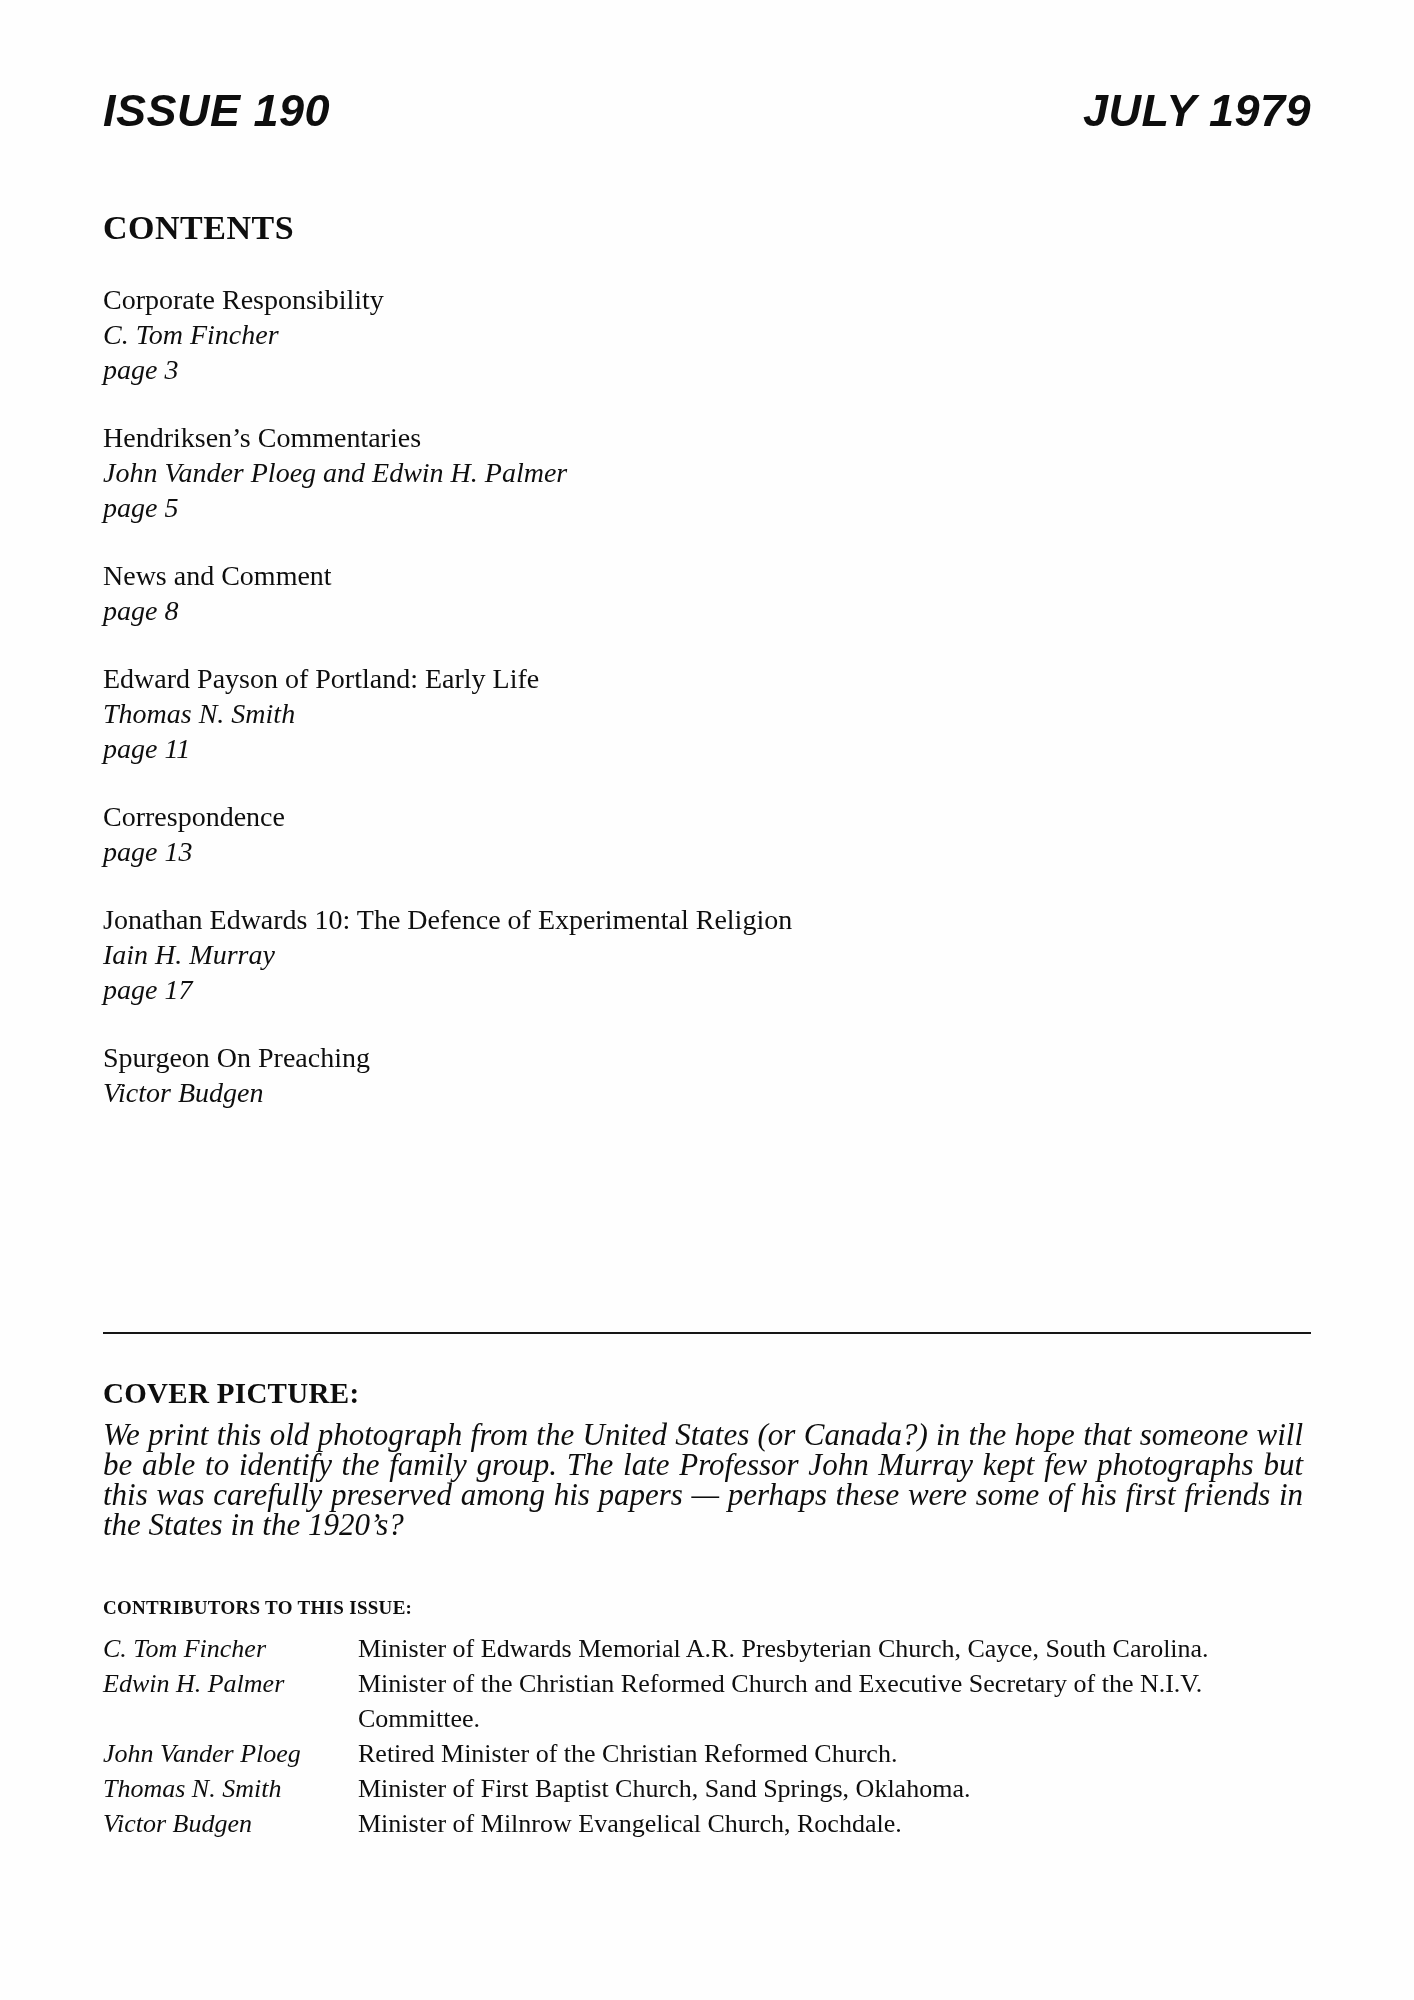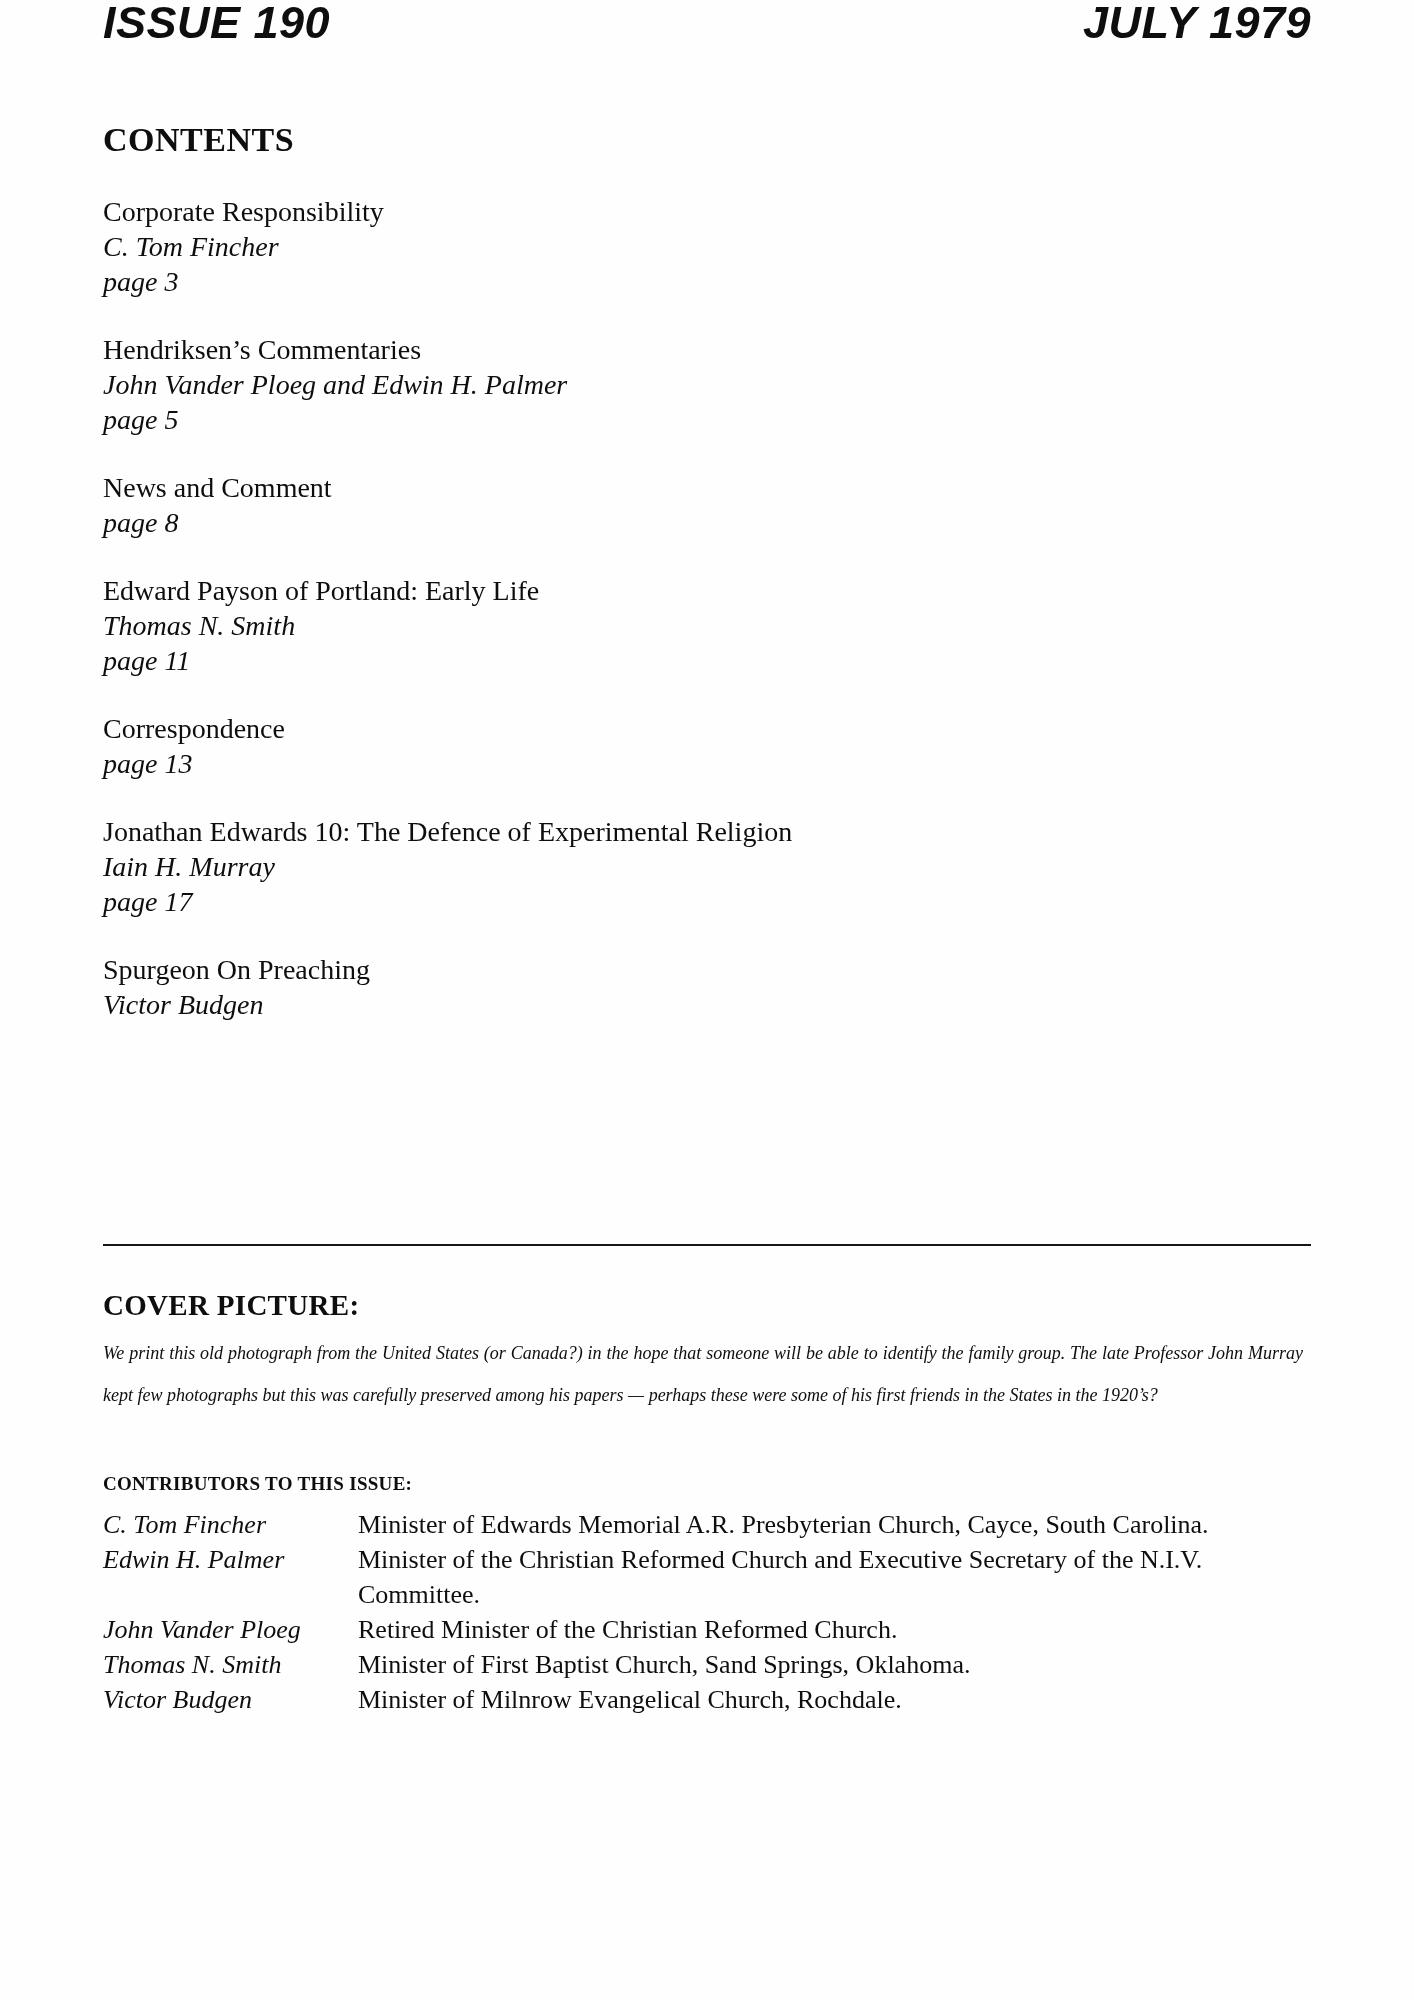--- a/index.html
+++ b/index.html
@@ -16,20 +16,21 @@
     background: #fefefe;
     box-sizing: border-box;
     padding: 0 103px;
     overflow: hidden;
   }
   
   .masthead {
     display: flex;
     justify-content: space-between;
     align-items: flex-start;
+    padding-top: 88px;
     font-family: "Liberation Sans", sans-serif;
     font-weight: bold;
     font-style: italic;
     font-size: 45px;
     line-height: 1;
     letter-spacing: 0.5px;
   }
   
   .contents-heading {
     margin: 76px 0 0 0;
@@ -57,22 +58,22 @@
   .cover-heading {
     margin: 44px 0 0 0;
     font-size: 29px;
     font-weight: bold;
     line-height: 1.1;
     letter-spacing: 0.3px;
   }
   .cover-text {
     margin: 10px 8px 0 0;
     font-style: italic;
-    font-size: 18px;
-    line-height: 42px;
+    font-size: 31px;
+    line-height: 30px;
     text-align: justify;
   }
   
   .contrib-heading {
     margin: 58px 0 0 0;
     font-size: 19px;
     font-weight: bold;
     line-height: 1.1;
     letter-spacing: 0.3px;
   }

